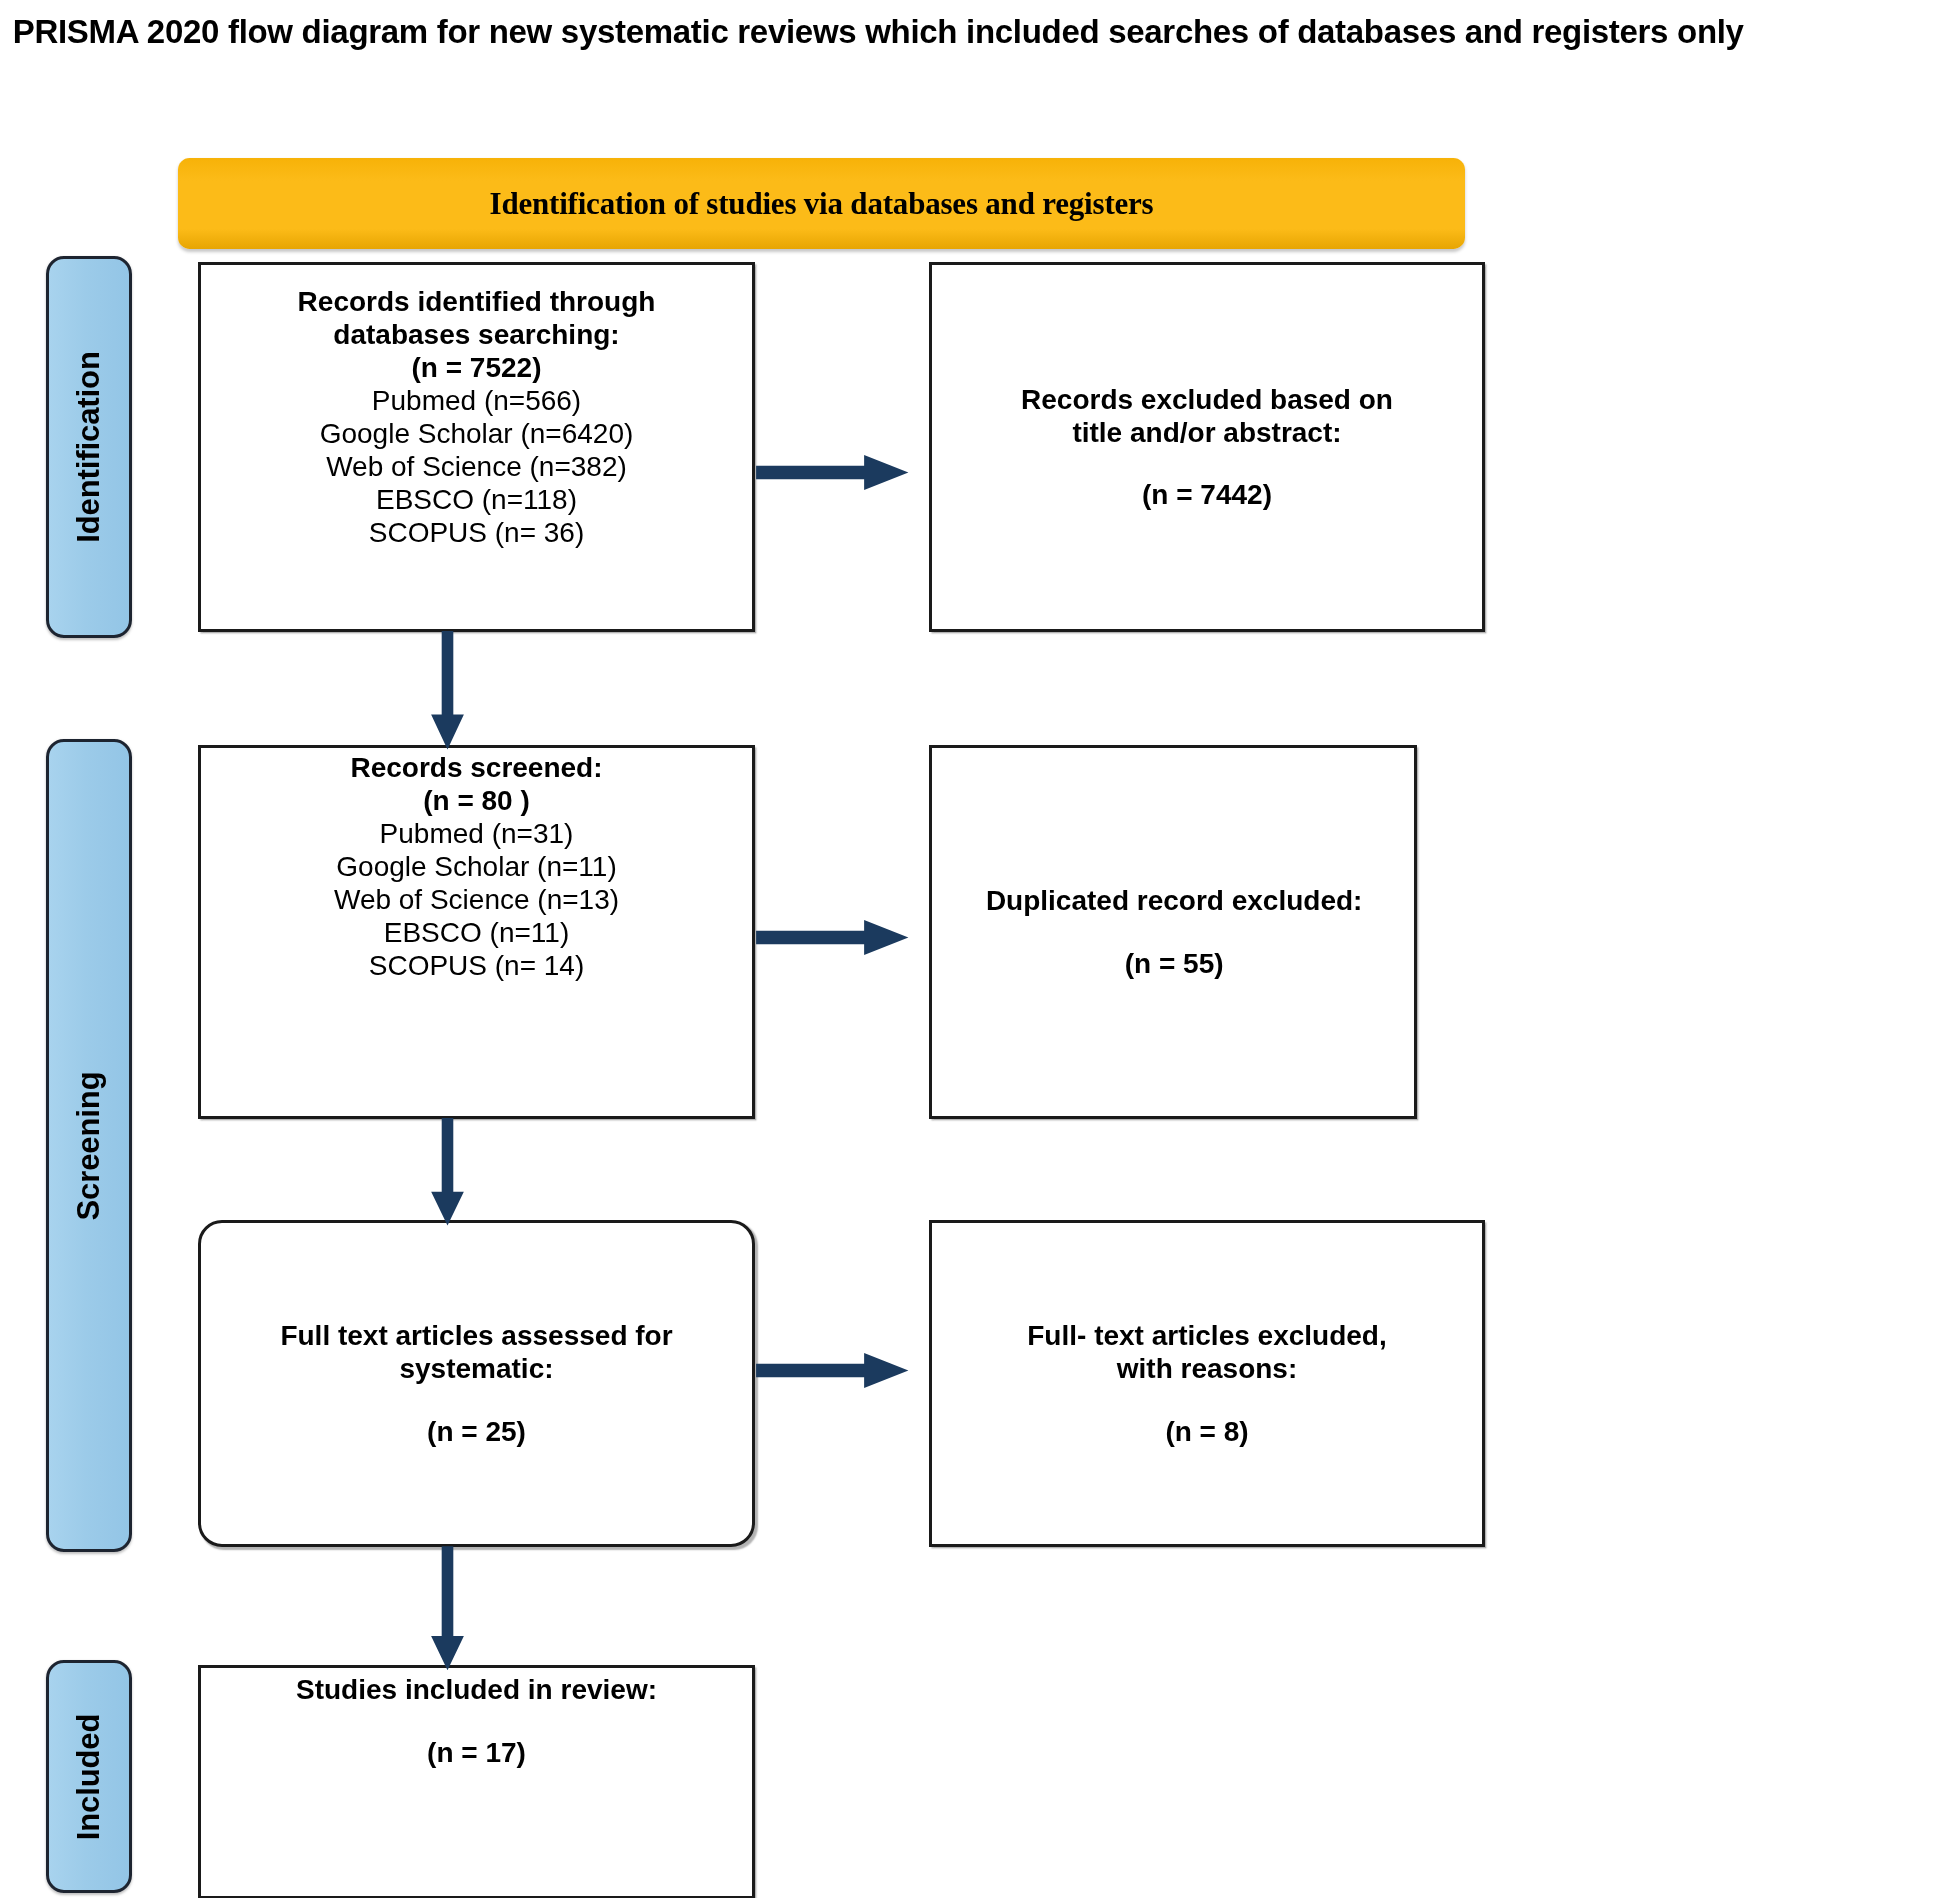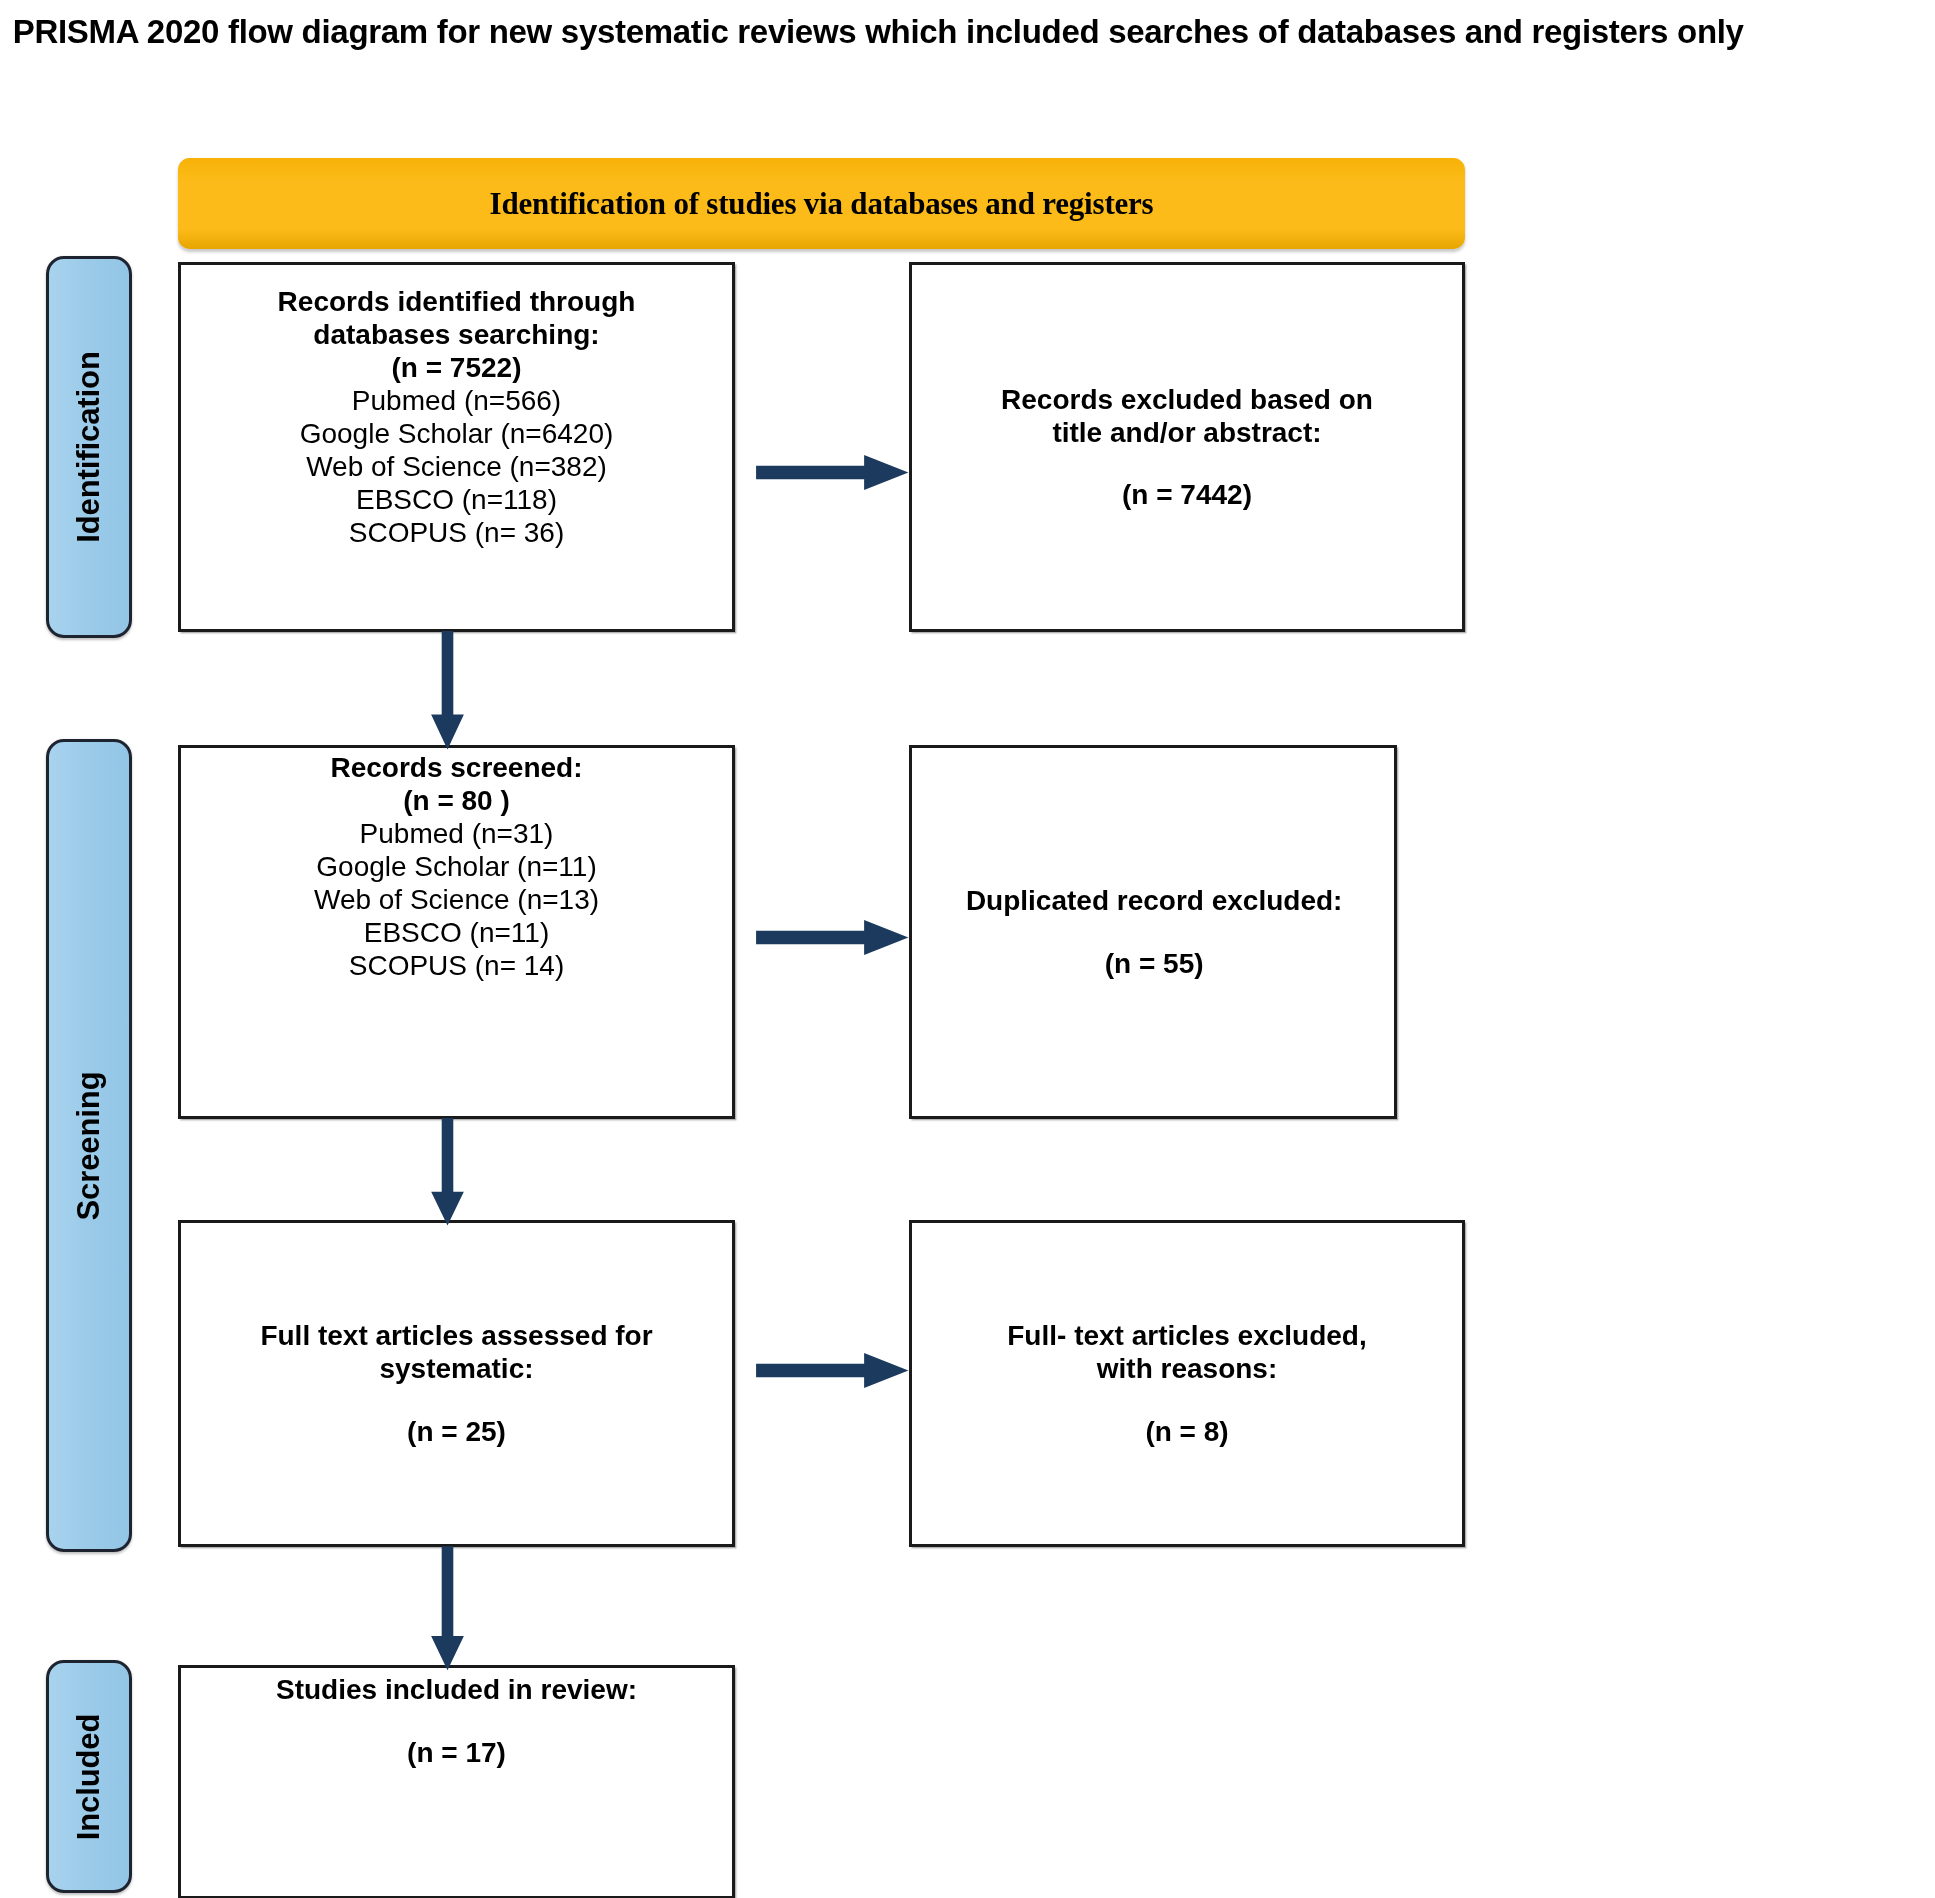--- a/index.html
+++ b/index.html
@@ -66,36 +66,37 @@
     background:#ffffff;
     border:3.7px solid #1a1a1a;
     box-sizing:border-box;
     box-shadow:2.1px 2.1px 1.6px rgba(0,0,0,.30);
     display:flex;
     flex-direction:column;
     align-items:center;
     justify-content:center;
     text-align:center;
     padding:5.3px 13.7px;
+    margin-left:20px;
   }
   .fb-line{
     font-size:28px;
     line-height:1.18;
     white-space:nowrap;
     color:#000;
   }
   .fb-line.bold{font-weight:bold;}
   .fb-line.gap-above{margin-top:29.6px;}
 
   
   #box-identified   {left:178px;  top:262px;  width:557px; height:370px;  justify-content:flex-start; padding-top:20px;}
   #box-excluded-ta  {left:909px; top:262px;  width:556px; height:370px;}
   #box-screened     {left:178px;  top:745px; width:557px; height:374px;  justify-content:flex-start; padding-top:3px;}
   #box-dup-excluded {left:909px; top:745px; width:488px; height:374px;padding-left:16px;}
-  #box-fulltext     {left:178px;  top:1220px; width:557px; height:327px;}
+  #box-fulltext     {left:178px;  top:1220px; width:557px; height:327px;border-radius:24px;}
   #box-ft-excluded  {left:909px; top:1220px; width:556px; height:327px;}
   #box-included     {left:178px;  top:1665px; width:557px; height:234px; justify-content:flex-start; }
 
   
   .arrow{position:absolute;}
   .arrow svg{display:block;}
 
   #arrow-h1{left:756px; top:453px;}
   #arrow-h2{left:756px; top:918px;}
   #arrow-h3{left:756px; top:1351px;}

